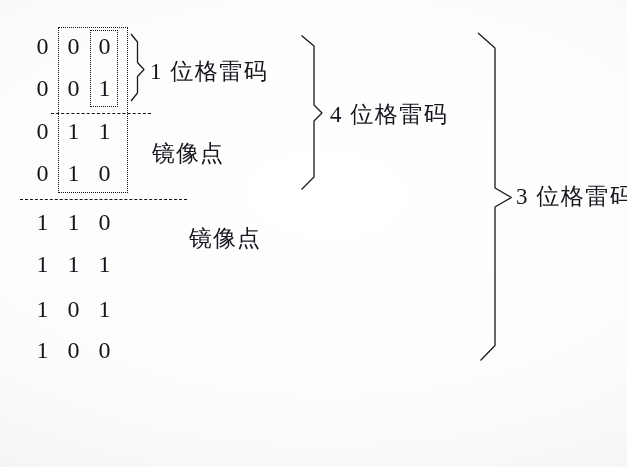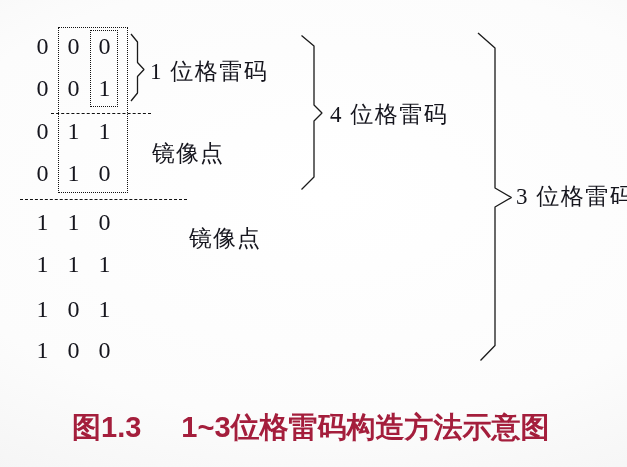--- a/index.html
+++ b/index.html
@@ -113,17 +113,14 @@
   <svg id="braces" viewBox="0 0 627 467">
     <path d="M131,34 L137.5,42 L137.5,62.5 L144,69.5 L137.5,76.5 L137.5,93 L131,101"></path>
     <path d="M301.5,35.5 L314,46 L314,105 L322,113 L314,121 L314,177 L301.5,189.5"></path>
     <path d="M478,33 L495,48 L495,188 L511.5,197.5 L495,207 L495,345.5 L480.5,360.5"></path>
   </svg>
 
   <div class="brace-label" id="brace-label-1">1 位格雷码</div>
   <div class="brace-label" id="brace-label-2">4 位格雷码</div>
   <div class="brace-label" id="brace-label-3">3 位格雷码</div>
 
-  <div id="caption">
-    <span class="caption-number">图1.3</span><span class="caption-title">1~3位格雷码构造方法示意图</span>
-  </div>
 
 </div>
 
 </body></html>

